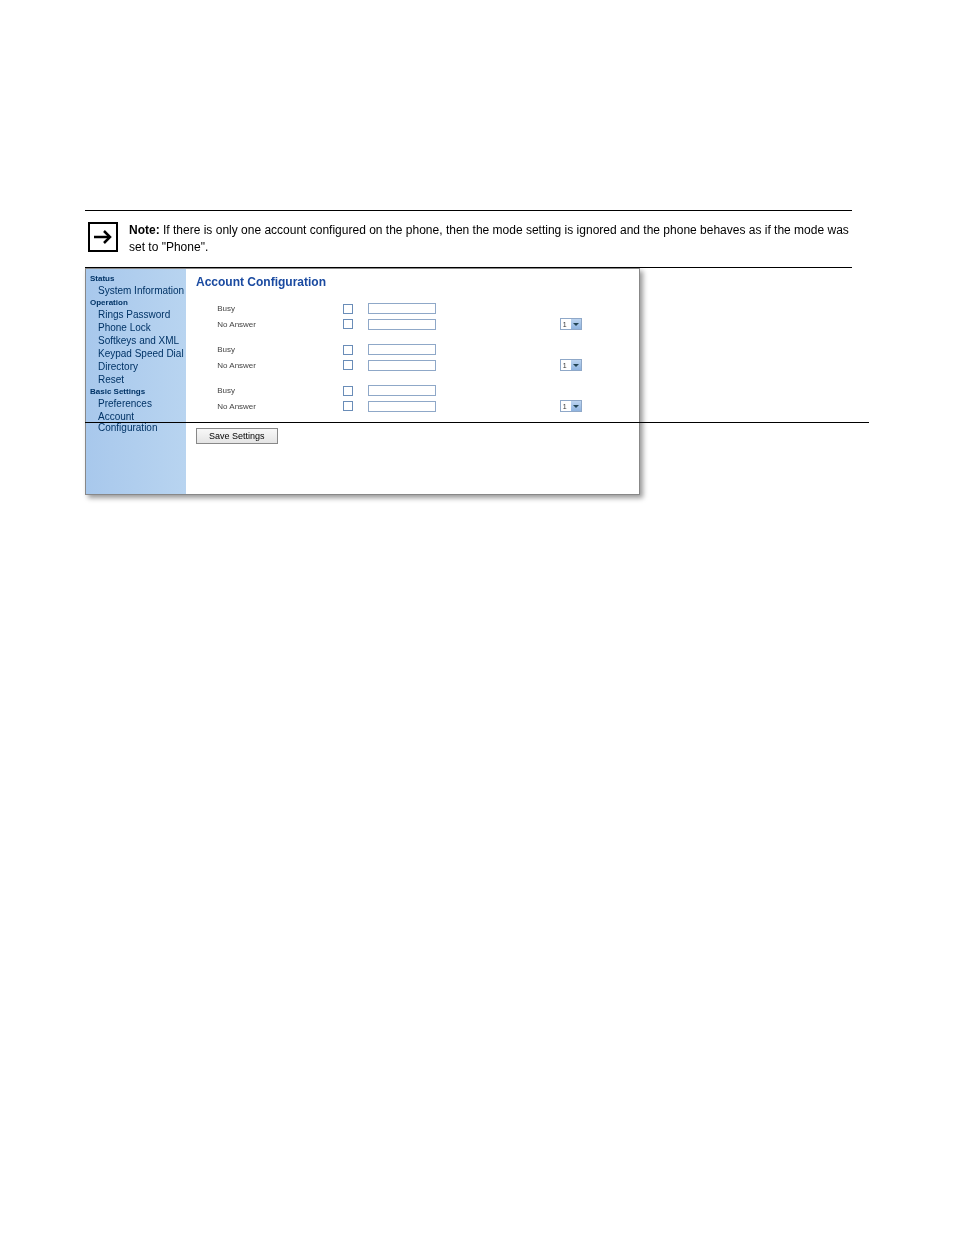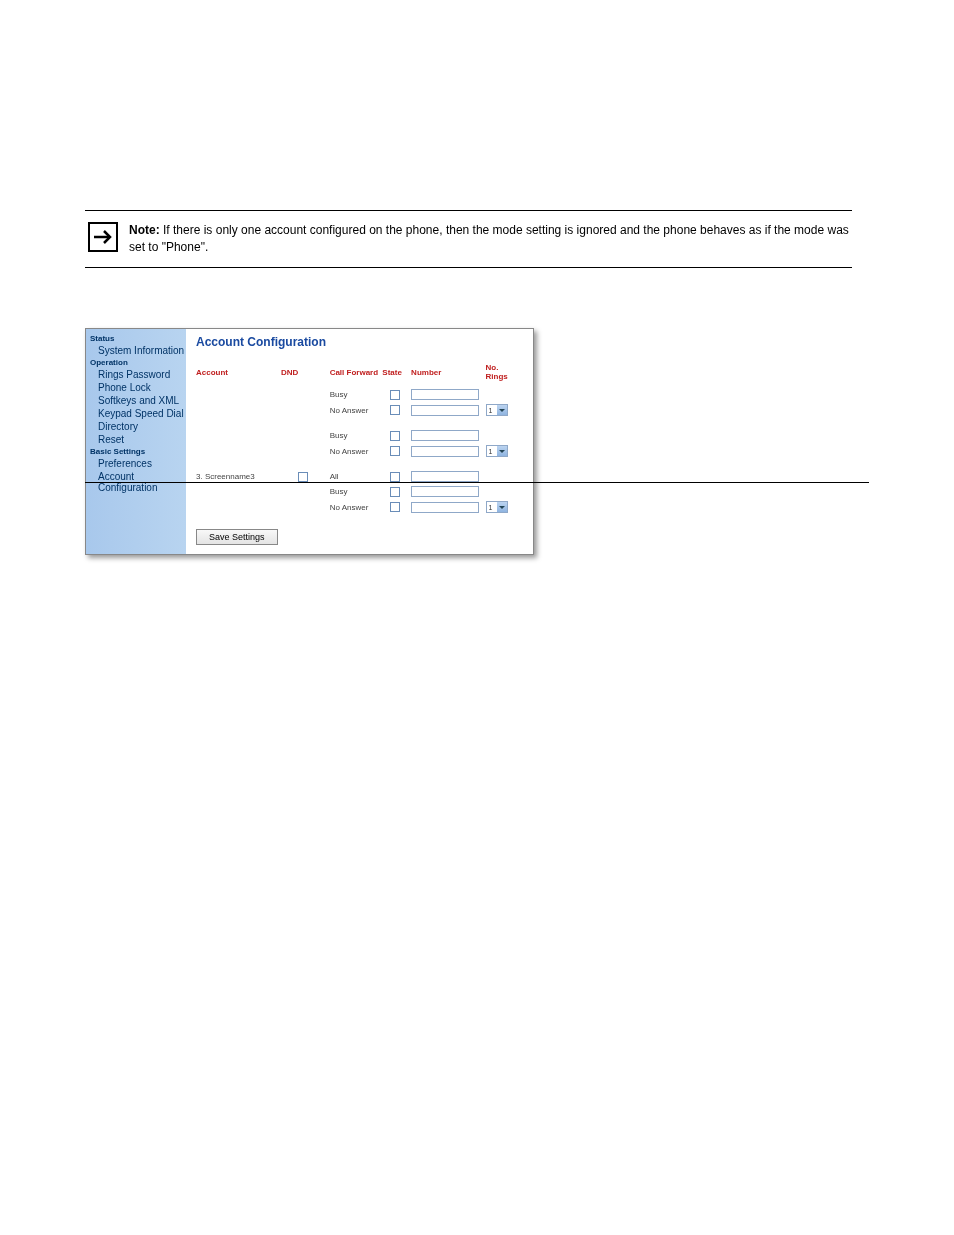--- a/index.html
+++ b/index.html
@@ -47,22 +47,21 @@
     background: linear-gradient(#f4f4f4, #dcdcdc);
     border: 1px solid #999;
     font-size: 9px;
     padding: 1px 5px;
     color: #333;
     vertical-align: middle;
     margin: 0 2px;
     font-family: Arial, sans-serif;
   }
   .screenshot {
-    margin-top: 60px;
-    width: 449px;
+    width: 555px;
     border: 1px solid #888;
     box-shadow: 3px 3px 5px rgba(0,0,0,0.4);
     display: flex;
     font-size: 8px;
   }
   .sidebar {
     width: 100px;
     background: linear-gradient(to right, #a8c8ec, #b8d4f0);
     padding: 4px 0 4px 4px;
     min-height: 225px;
@@ -217,28 +216,20 @@
       <div class="sidebar-heading">Basic Settings</div>
       <div class="sidebar-item">Preferences</div>
       <div class="sidebar-item">Account Configuration</div>
     </div>
 
     <div class="main-panel">
       <div class="panel-title">Account Configuration</div>
 
       <table class="config-table">
         <tbody>
-            <tr>
-          <th class="col-account">Account</th>
-          <th class="col-dnd">DND</th>
-          <th class="col-cf">Call Forward</th>
-          <th class="col-state">State</th>
-          <th class="col-number">Number</th>
-          <th class="col-rings">No. Rings</th>
-        </tr>
 
         <tr>
           <td></td>
               <td></td>
           <td>Busy</td>
           <td style="text-align:center;"><span class="cb"></span></td>
           <td><span class="txt-in"></span></td>
           <td></td>
         </tr>
         <tr>
@@ -273,28 +264,20 @@
           <td><span class="sel">
                   <span class="sel-val">1</span>
                   <span class="sel-btn"></span>
                 </span></td>
         </tr>
         <tr class="acct-spacer">
               <td colspan="6"></td>
             </tr>
 
         <tr>
-          <td>3. Screenname3</td>
-          <td style="text-align:center;"><span class="cb"></span></td>
-          <td>All</td>
-          <td style="text-align:center;"><span class="cb"></span></td>
-          <td><span class="txt-in"></span></td>
-          <td></td>
-        </tr>
-        <tr>
           <td></td>
               <td></td>
           <td>Busy</td>
           <td style="text-align:center;"><span class="cb"></span></td>
           <td><span class="txt-in"></span></td>
           <td></td>
         </tr>
         <tr>
           <td></td>
               <td></td>

